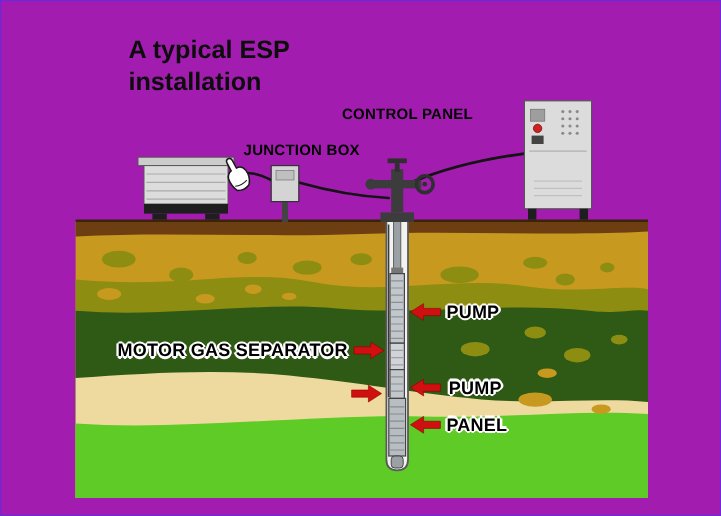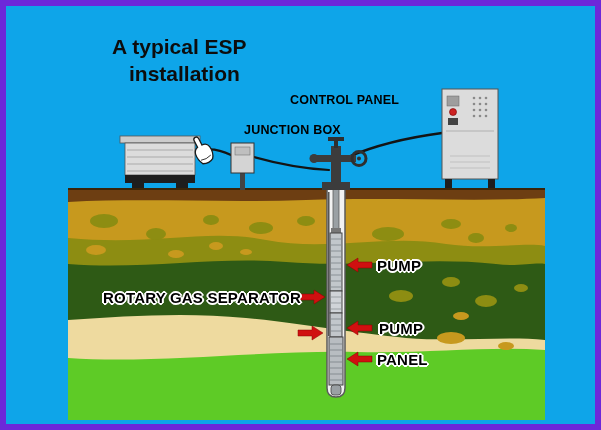--- a/index.html
+++ b/index.html
@@ -1,38 +1,38 @@
 <!DOCTYPE html>
 <html><head>
 <meta charset="utf-8">
 <style>
   * { margin:0; padding:0; box-sizing:border-box; }
   html,body { background:#ffffff; }
   body { font-family:"Liberation Sans", sans-serif; }
   .canvas {
     position:relative; width:601px; height:430px;
-    background:#0ea5e9; border:6px solid #6d28d9; overflow:hidden;
+    background:#a21caf; border:1px solid #6d28d9; overflow:hidden;
   }
   svg.diagram { position:absolute; left:0; top:0; width:601px; height:430px; }
   .title {
     position:absolute; left:106px; top:27px;
     font-size:21px; font-weight:bold; color:#0d0d0d; line-height:27px;
     white-space:nowrap;
   }
-  .title .line2 { margin-left:17px; }
+  .title .line2 { }
   .label { position:absolute; font-weight:bold; color:#000; white-space:nowrap; }
   .surface-label { font-size:12.5px; letter-spacing:0.2px; }
   .component-label {
     font-size:15px; letter-spacing:0.2px;
     text-shadow:
       -1px -1px 0 #fff, 1px -1px 0 #fff, -1px 1px 0 #fff, 1px 1px 0 #fff,
       -2px 0 0 #fff, 2px 0 0 #fff, 0 -2px 0 #fff, 0 2px 0 #fff;
   }
   .lbl-transformer { left:70px;  top:113px; }
-  .lbl-junction    { left:202px; top:117px;margin-left:36px; }
+  .lbl-junction    { left:202px; top:117px; }
   .lbl-control     { left:284px; top:87px;  }
   .lbl-pump        { left:371px; top:251px; }
   .lbl-separator   { left:97px;  top:283px; }
   .lbl-flatcable   { left:216px; top:319px; }
   .lbl-seal        { left:373px; top:314px; }
   .lbl-motor       { left:371px; top:345px; }
 </style>
 </head>
 <body>
 
@@ -161,17 +161,17 @@
 
   <div class="title">
     <div>A typical ESP</div>
     <div class="line2">installation</div>
   </div>
 
   <div class="label surface-label lbl-junction">JUNCTION BOX</div>
   <div class="label surface-label lbl-control">CONTROL PANEL</div>
 
   <div class="label component-label lbl-pump">PUMP</div>
-  <div class="label component-label lbl-separator">ROTARY GAS SEPARATOR</div>
+  <div class="label component-label lbl-separator">MOTOR GAS SEPARATOR</div>
   <div class="label component-label lbl-seal">PUMP</div>
   <div class="label component-label lbl-motor">PANEL</div>
 
 </div>
 
 </body></html>

